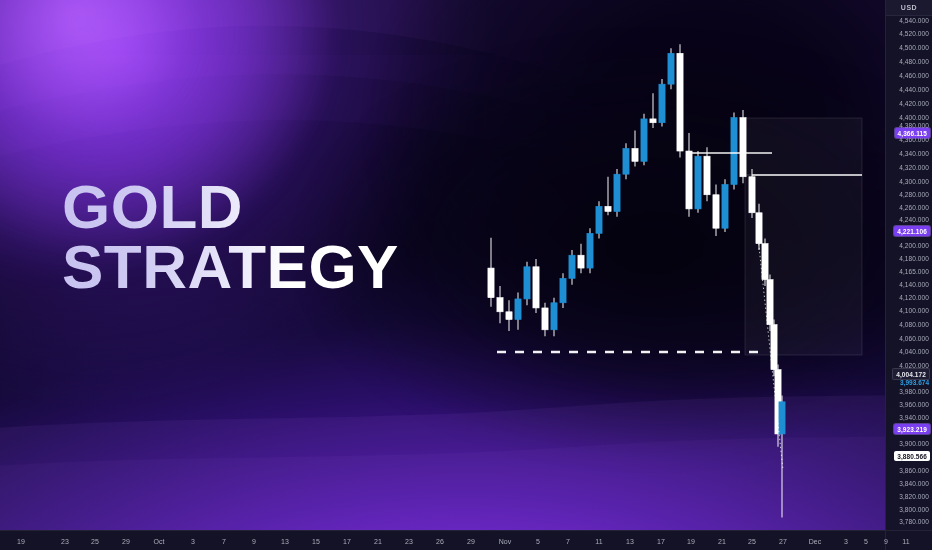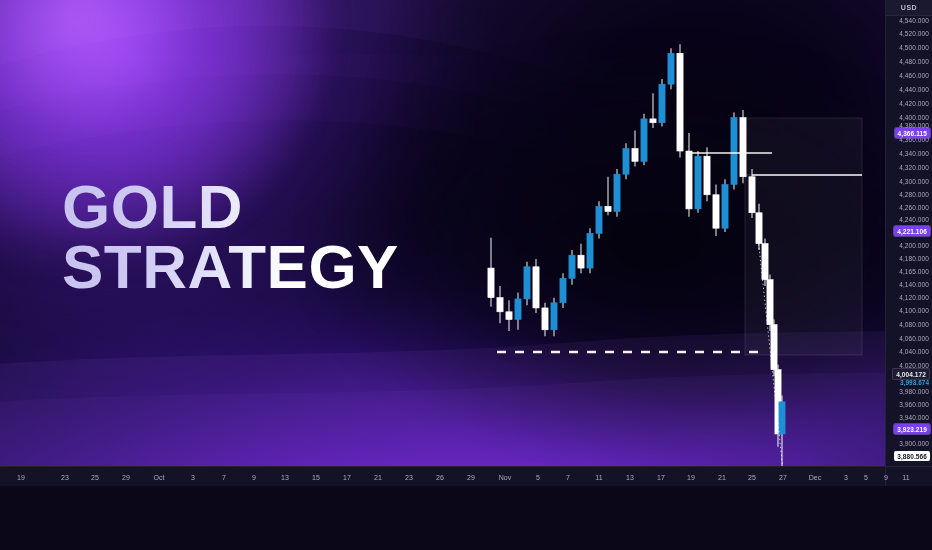--- a/index.html
+++ b/index.html
@@ -1,18 +1,18 @@
 <!DOCTYPE html>
 <html><head>
 <meta charset="utf-8">
 <style>
   html,body{margin:0;padding:0;background:#0b0618;}
   *{box-sizing:border-box;}
   #stage{
-    position:relative;width:932px;height:486px;overflow:hidden;
+    position:relative;width:932px;height:550px;overflow:hidden;
     font-family:"Liberation Sans", sans-serif;
     background:#0a0617;
   }
 
   
   .bg-base{position:absolute;inset:0;
     background:
       radial-gradient(120% 90% at 50% 118%, #8b2ef0 0%, #6a1fd0 16%, #4a17a0 32%, #2b0f6a 50%, #160a3c 66%, #0c0622 82%, #08041a 100%);
   }
   .bg-tl{position:absolute;left:-260px;top:-300px;width:760px;height:700px;

